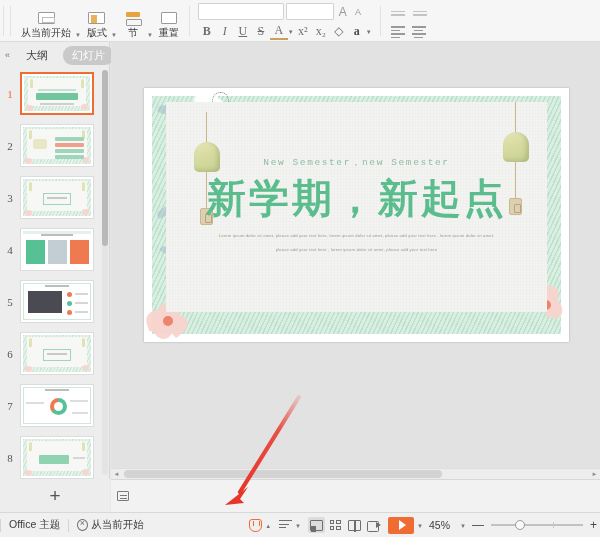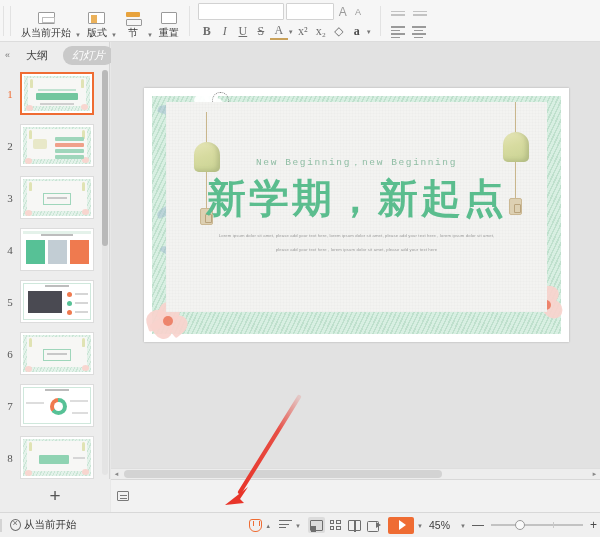--- a/index.html
+++ b/index.html
@@ -72,21 +72,21 @@
   .alignbtn i { display:block; height:1.5px; background:#9a9a9a; }
 
   
   .leftpanel {
     position: absolute; left: 0; top: 42px; width: 110px; height: 470px;
     background: #ededed; border-right: 1px solid #d6d6d6;
   }
   .ltabs { height: 26px; display: flex; align-items: center; gap: 6px; padding-left: 4px; background:#ededed; }
   .collapse-icon { font-size: 9px; color: #777; cursor: pointer; padding: 0 1px; }
   .ltab { font-size: 11px; color: #444; padding: 2px 9px; border-radius: 9px; cursor: pointer; white-space: nowrap; }
-  .ltab.active { background: #c9c9c9; color: #fff; font-style: italic; }
+  .ltab.active { background: #c9c9c9; color: #fff; }
 
   .thumbscroll { position:absolute; left:0; top:26px; width:110px; height:411px; overflow:hidden; }
   .thumblist { padding: 4px 0 0 0; }
   .thumbrow { display: flex; align-items: center; margin-bottom: 9px; }
   .thumbnum { width: 20px; text-align: center; font-size: 11px; color: #555; font-family: "Liberation Serif", serif; }
   .thumb { width: 74px; height: 43px; background: #fff; border: 1px solid #dcdcdc; position: relative; overflow: hidden; cursor: pointer; }
   .thumbrow.sel .thumb { border: 2px solid #ef6c33; }
   .thumbrow.sel .thumbnum { color: #ef6c33; }
 
   .sbtrack { position:absolute; right:1px; top:28px; width:6px; height:405px; background:#e4e4e4; border-radius:3px; }
@@ -498,21 +498,21 @@
           <div class="tail"></div>
           <div class="tag"></div>
         </div>
         <div class="bell bell-right">
           <div class="cord"></div>
           <div class="body"></div>
           <div class="tail"></div>
           <div class="tag"></div>
         </div>
 
-        <div class="sub-en">New Beginning，new Beginning</div>
+        <div class="sub-en">New Semester，new Semester</div>
         <div class="slide-title">新学期，新起点</div>
         <div class="slide-body">
           <div>Lorem ipsum dolor sit amet, please add your text here, lorem ipsum dolor sit amet, please add your text here , lorem ipsum dolor sit amet,</div>
           <div style="margin-top:5px">please add your text here , lorem ipsum dolor sit amet, please add your text here</div>
         </div>
       </div>
     </div>
 
     <div class="hscroll">
       <span class="hsArrow">◄</span>
@@ -522,20 +522,21 @@
       <span class="hsArrow">►</span>
     </div>
   </div>
 
   <div class="notes">
     <span class="notes-icon"></span>
   </div>
 
   <div class="status">
     <div class="st-sep"></div>
+    <div class="st-item">Office 主题</div>
     <div class="st-sep"></div>
     <div class="st-item">
       <span class="shield"></span>
       <span>从当前开始</span>
     </div>
 
     <div style="flex:1"></div>
 
     <div class="st-item" style="padding:0 4px">
       <span class="wps-logo"></span>

